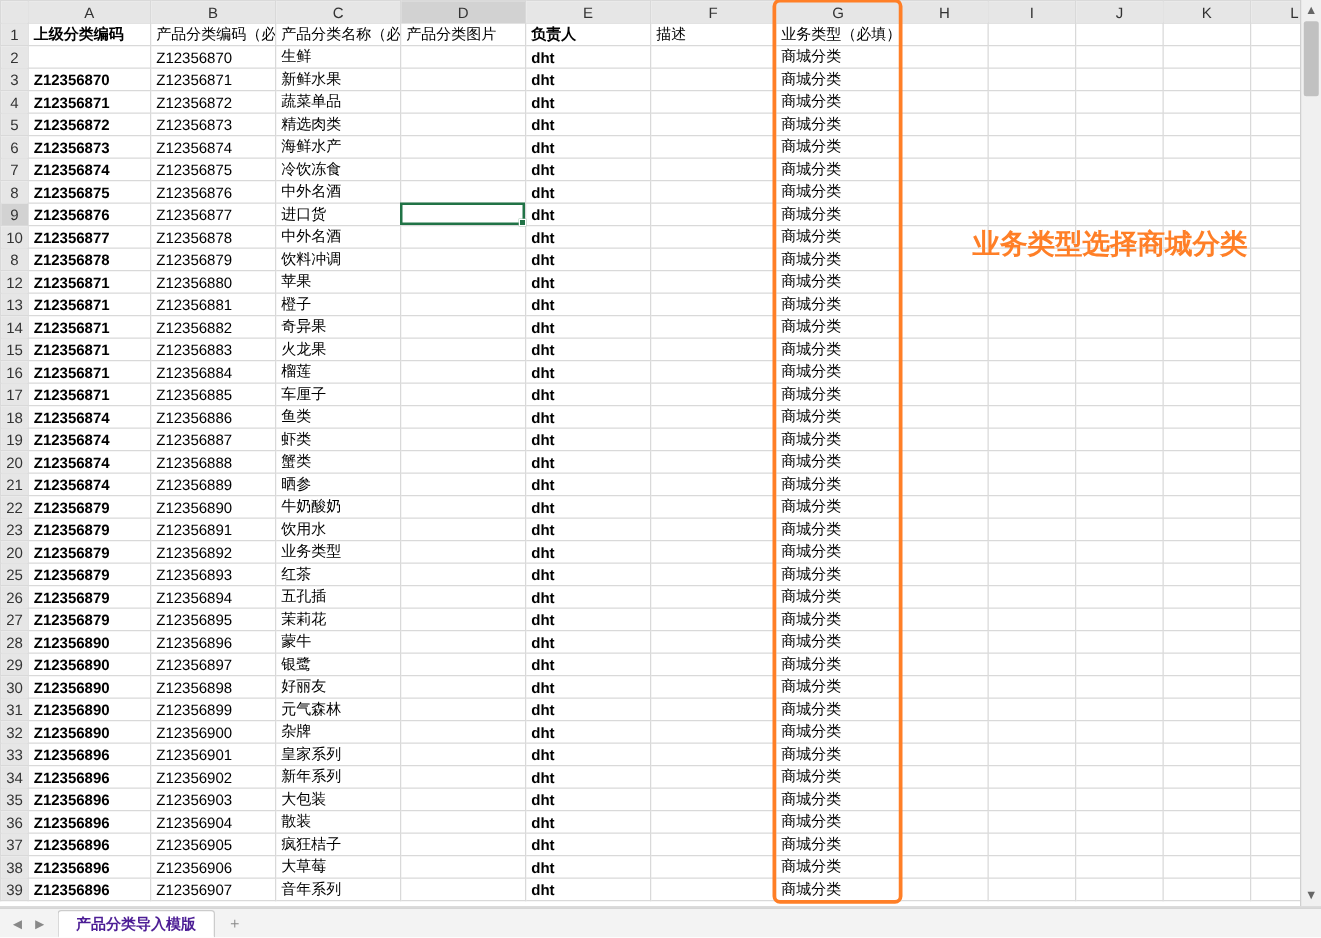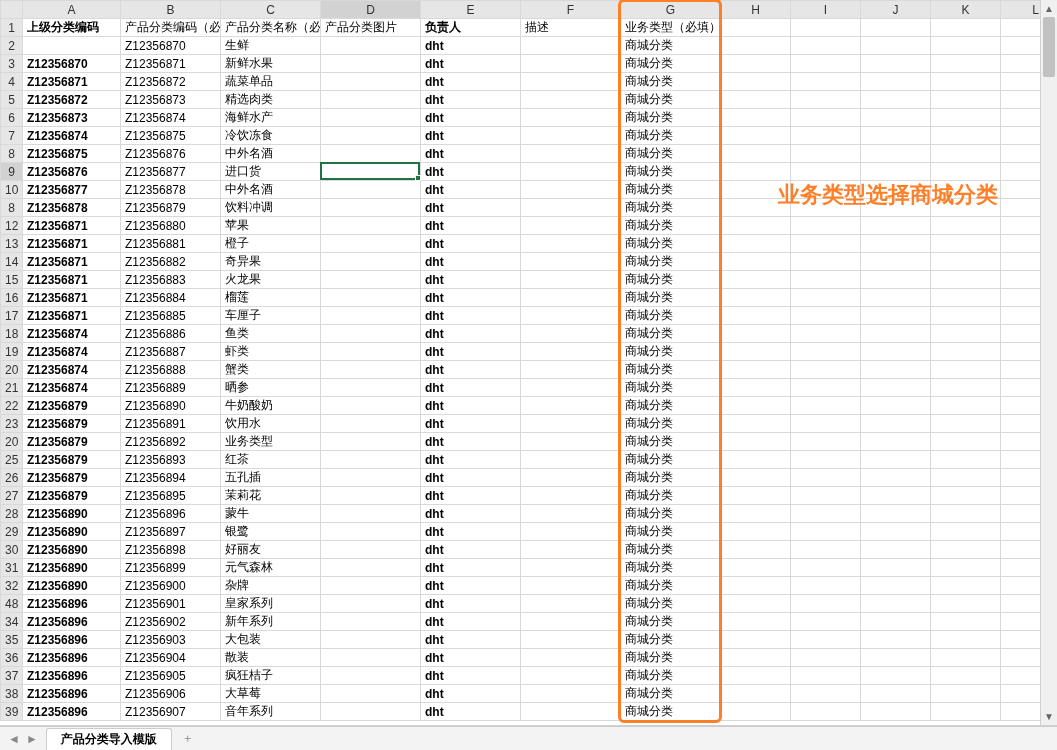--- a/index.html
+++ b/index.html
@@ -117,21 +117,21 @@
   }
   .tabbar .nav span { cursor: default; padding: 0 2px; }
   .tabbar .tab {
     padding: 2px 14px;
     border: 1px solid #ccc;
     border-bottom: none;
     background: #fff;
     margin-top: 1px;
     border-top-left-radius: 3px;
     border-top-right-radius: 3px;
-    color: #000000;
+    color: #4c1d95;
     font-weight: bold;
     position: relative;
   }
   .tabbar .tab.active::after {
     content: "";
     position: absolute;
     left: 0; right: 0; bottom: -1px;
     height: 2px; background: #fff;
   }
   .tabbar .addtab {
@@ -723,21 +723,21 @@
           <td class="col-G">商城分类</td>
           <td class="col-H"></td>
           <td class="col-I"></td>
           <td class="col-J"></td>
           <td class="col-K"></td>
           <td class="col-L"></td>
         </tr>
       </tbody>
       <tbody>
         <tr>
-          <th class="rowhdr">48</th>
+          <th class="rowhdr">33</th>
           <td class="col-A">Z12356896</td>
           <td class="col-B">Z12356901</td>
           <td class="col-C">皇家系列</td>
           <td class="col-D"></td>
           <td class="col-E">dht</td>
           <td class="col-F"></td>
           <td class="col-G">商城分类</td>
           <td class="col-H"></td>
           <td class="col-I"></td>
           <td class="col-J"></td>

